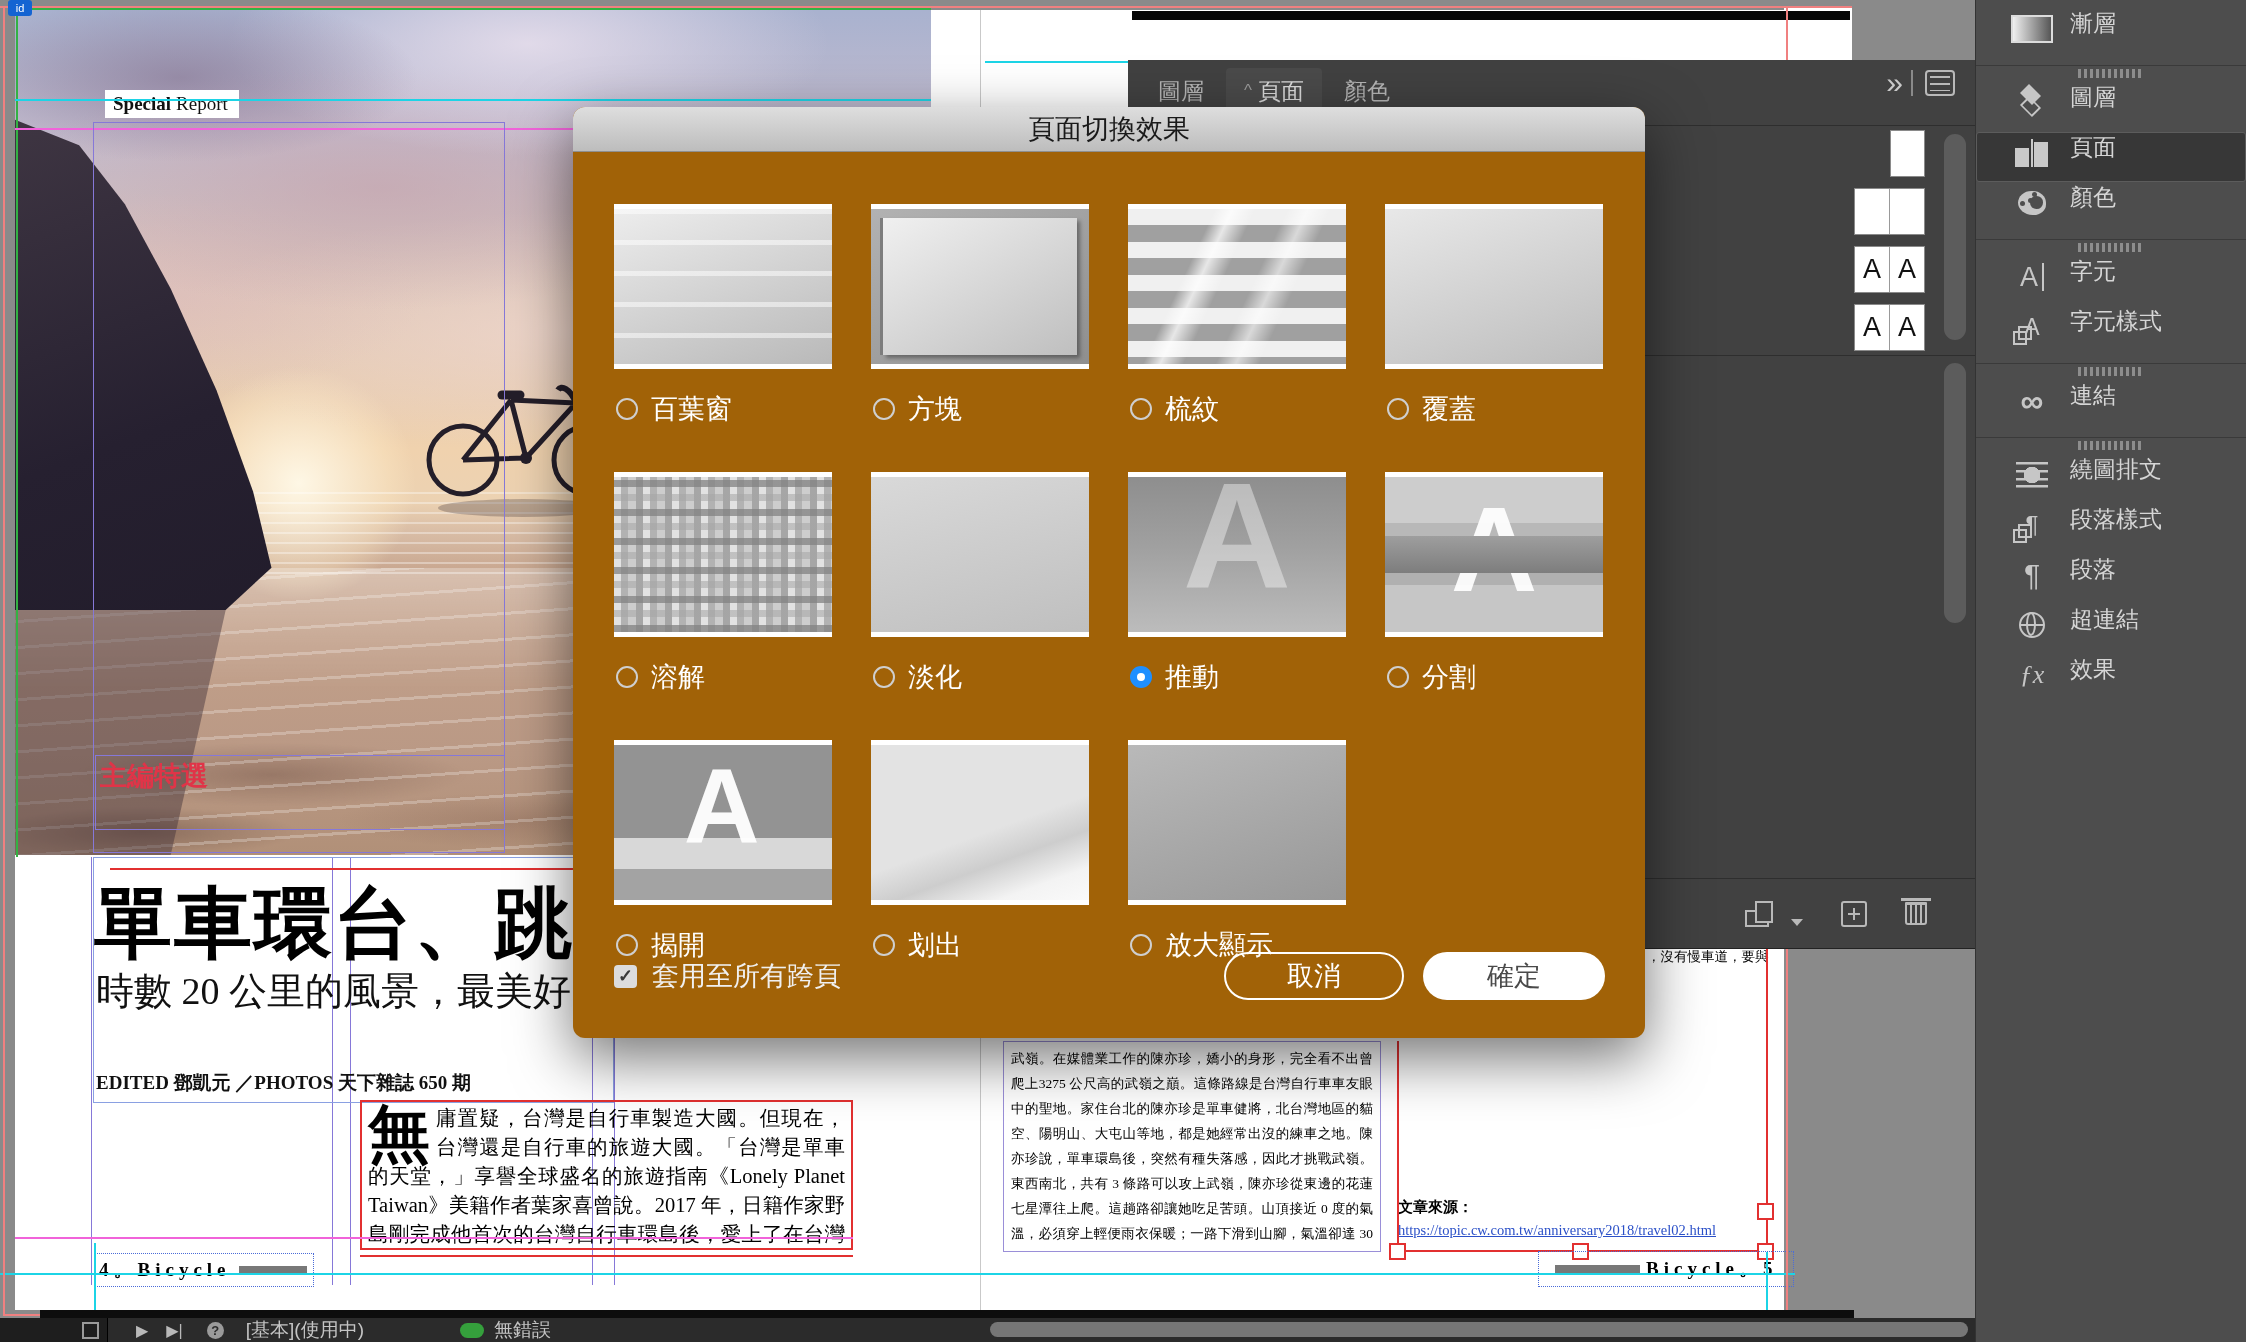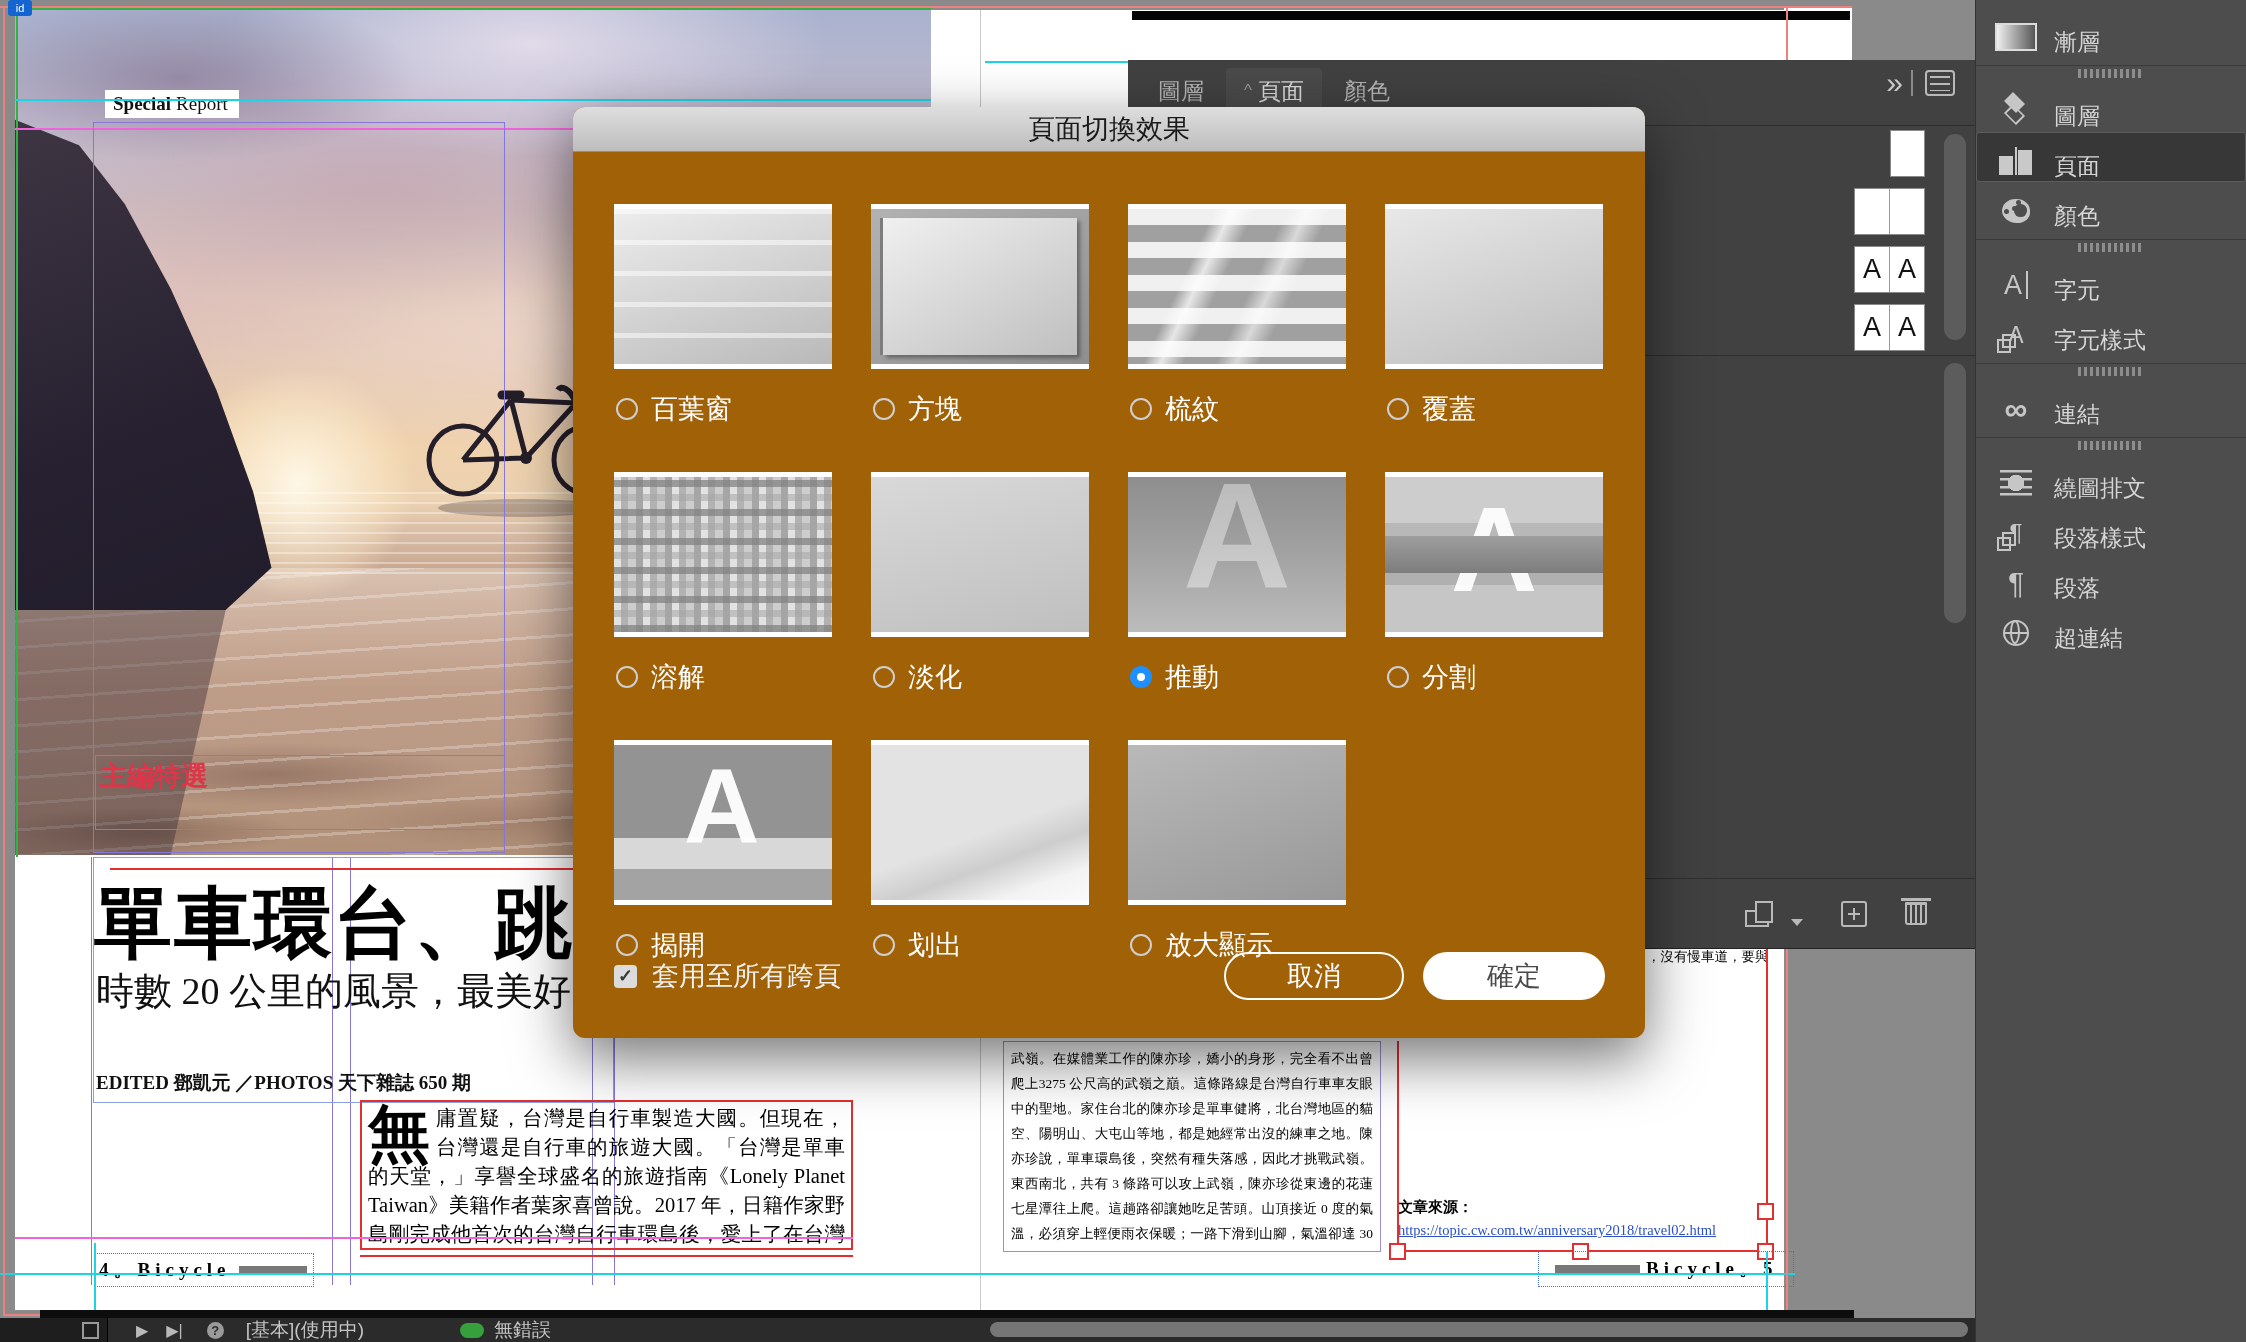--- a/index.html
+++ b/index.html
@@ -110,21 +110,21 @@
     background:linear-gradient(#b9b9b9,#b9b9b9) center/12px 2px no-repeat,
                linear-gradient(#b9b9b9,#b9b9b9) center/2px 12px no-repeat;}
   .i-trash{position:relative;width:22px;height:23px;border:2px solid #b9b9b9;border-top:3px solid #b9b9b9;
     border-radius:1px 1px 3px 3px;box-sizing:border-box;
     background:linear-gradient(90deg,transparent 0 3px,#b9b9b9 3px 5px,transparent 5px 8px,#b9b9b9 8px 10px,transparent 10px 13px,#b9b9b9 13px 15px,transparent 15px);}
   .i-trash::before{content:'';position:absolute;top:-7px;left:-6px;width:30px;height:3px;background:#b9b9b9;}
 
   
   .sidebar{left:1975px;top:0;width:271px;height:1342px;background:#4d4d4d;border-left:1px solid #333;
     padding-top:8px;box-sizing:border-box;}
-  .sb-item{height:50px;display:flex;align-items:flex-end;gap:14px;padding-left:16px;color:#d6d6d6;font-size:23px;}
+  .sb-item{height:50px;display:flex;align-items:flex-start;gap:14px;padding-left:32px;color:#d6d6d6;font-size:23px;}
   .sb-item.active{background:#373737;box-shadow:inset 0 0 0 1px #5c5c5c;border-radius:3px;}
   .sb-label{white-space:nowrap;}
   .sb-div{height:1px;background:#3a3a3a;margin:7px 0 3px;}
   .sb-dots{width:66px;height:9px;margin:0 auto 4px;
     background:repeating-linear-gradient(90deg,#8d8d8d 0 3px,transparent 3px 6px);}
   .sb-ico{width:48px;height:42px;flex:none;display:flex;align-items:center;justify-content:center;
     color:#c6c6c6;font-size:27px;position:relative;}
   .gradient-swatch-icon::before{content:'';width:38px;height:24px;border:2px solid #dcdcdc;
     background:linear-gradient(90deg,#f0f0f0,#565656);}
   .layers-icon::before{content:'';position:absolute;left:14px;top:4px;width:17px;height:17px;
@@ -432,20 +432,24 @@
         <span class="sb-label">段落樣式</span>
       </div>
       <div class="sb-item">
         <span class="sb-ico paragraph-icon">¶</span>
         <span class="sb-label">段落</span>
       </div>
       <div class="sb-item">
         <span class="sb-ico hyperlinks-icon"></span>
         <span class="sb-label">超連結</span>
       </div>
+      <div class="sb-item">
+        <span class="sb-ico effects-icon">ƒx</span>
+        <span class="sb-label">效果</span>
+      </div>
     </div>
 
   <div class="abs dialog">
     <div class="dlg-title">頁面切換效果</div>
     <div class="dlg-grid">
         <div class="opt">
           <div class="thumb t-blinds"></div>
           <div class="optrow">
             <span class="radio"></span>
             <span class="optlabel">百葉窗</span>

